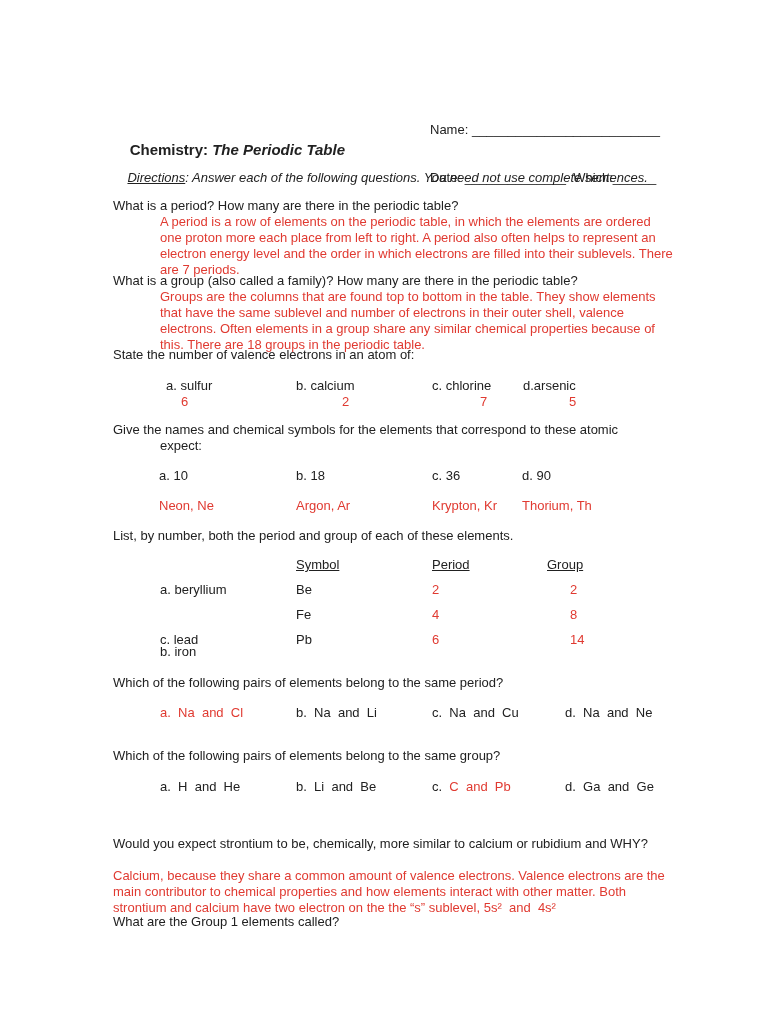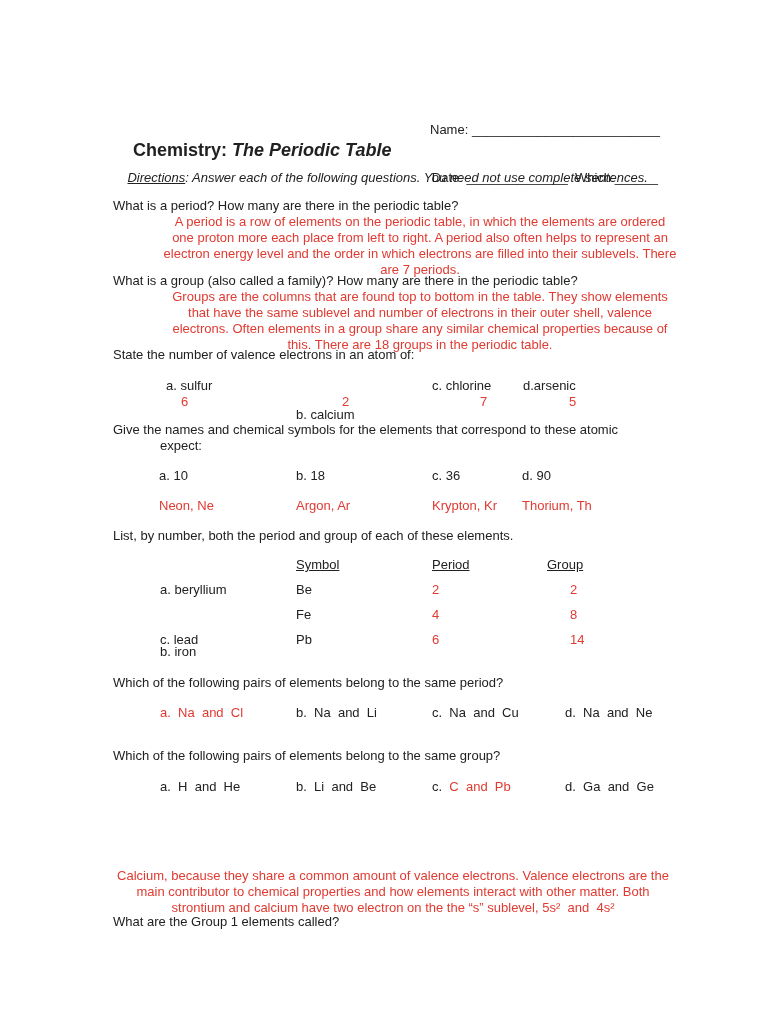--- a/index.html
+++ b/index.html
@@ -7,27 +7,26 @@
   .page {
     position: relative;
     width: 768px;
     height: 1024px;
     background: #ffffff;
     font-family: "Liberation Sans", "DejaVu Sans", sans-serif;
     font-size: 13px;
     line-height: 16px;
     color: #212121;
     overflow: hidden;
-    text-align: center;
   }
   .abs { position: absolute; white-space: pre-wrap; }
   .red { color: #e03a31; }
   .ital { font-style: italic; }
   .und { text-decoration: underline; }
-  .title { font-size: 18px; line-height: 18px; font-weight: bold; }
+  .title { font-size: 15px; line-height: 18px; font-weight: bold; }
   .cell { position: absolute; white-space: pre; }
   .opt { position: absolute; white-space: pre; }
 </style>
 </head>
 <body>
 
 <div class="page">
 
   <div class="abs" style="left:430px; top:90px;">
     <div>Name: __________________________</div>
@@ -49,21 +48,21 @@
 are 7 periods.</div>
 
   <div class="abs" style="left:113px; top:273px;">What is a group (also called a family)? How many are there in the periodic table?</div>
   <div class="abs red" style="left:160px; top:289px; width:520px;">Groups are the columns that are found top to bottom in the table. They show elements
 that have the same sublevel and number of electrons in their outer shell, valence
 electrons. Often elements in a group share any similar chemical properties because of
 this. There are 18 groups in the periodic table.</div>
 
   <div class="abs" style="left:113px; top:347px;">State the number of valence electrons in an atom of:</div>
   <span class="cell" style="left:166px; top:378px;">a. sulfur</span>
-  <span class="cell" style="left:296px; top:378px;margin-top:29px;">b. calcium</span>
+  <span class="cell" style="left:296px; top:378px;">b. calcium</span>
   <span class="cell" style="left:432px; top:378px;">c. chlorine</span>
   <span class="cell" style="left:523px; top:378px;">d.arsenic</span>
   <span class="cell red" style="left:181px; top:394px;">6</span>
   <span class="cell red" style="left:342px; top:394px;">2</span>
   <span class="cell red" style="left:480px; top:394px;">7</span>
   <span class="cell red" style="left:569px; top:394px;">5</span>
 
   <div class="abs" style="left:113px; top:422px;">Give the names and chemical symbols for the elements that correspond to these atomic</div>
   <div class="abs" style="left:160px; top:438px;">expect:</div>
   <span class="cell" style="left:159px; top:468px;">a. 10</span>
@@ -100,19 +99,20 @@
   <span class="opt" style="left:296px; top:705px;"><span>b.</span><span>  Na  and  Li</span></span>
   <span class="opt" style="left:432px; top:705px;"><span>c.</span><span>  Na  and  Cu</span></span>
   <span class="opt" style="left:565px; top:705px;"><span>d.</span><span>  Na  and  Ne</span></span>
 
   <div class="abs" style="left:113px; top:748px;">Which of the following pairs of elements belong to the same group?</div>
   <span class="opt" style="left:160px; top:779px;"><span>a.</span><span>  H  and  He</span></span>
   <span class="opt" style="left:296px; top:779px;"><span>b.</span><span>  Li  and  Be</span></span>
   <span class="opt" style="left:432px; top:779px;"><span>c.</span><span class="red">  C  and  Pb</span></span>
   <span class="opt" style="left:565px; top:779px;"><span>d.</span><span>  Ga  and  Ge</span></span>
 
+  <div class="abs" style="left:113px; top:836px;">Would you expect strontium to be, chemically, more similar to calcium or rubidium and WHY?</div>
   <div class="abs red" style="left:113px; top:868px; width:560px;">Calcium, because they share a common amount of valence electrons. Valence electrons are the
 main contributor to chemical properties and how elements interact with other matter. Both
 strontium and calcium have two electron on the the “s” sublevel, 5s²  and  4s²</div>
 
   <div class="abs" style="left:113px; top:914px;">What are the Group 1 elements called?</div>
 
 </div>
 
 </body></html>

